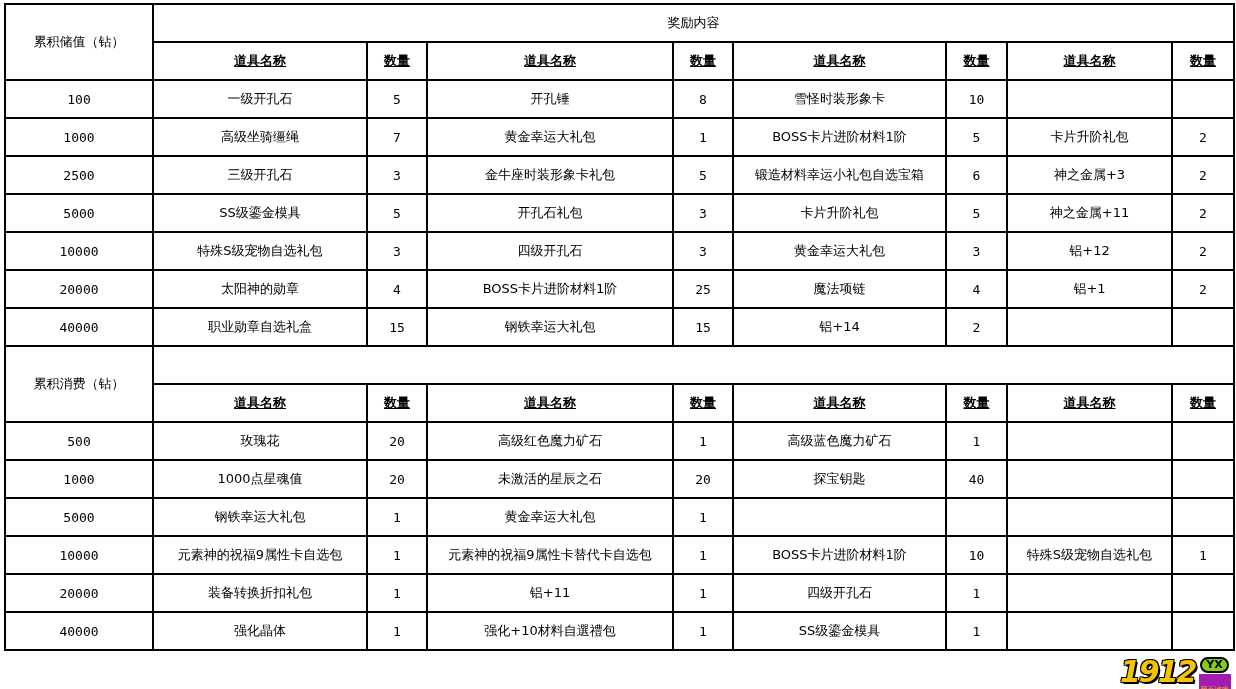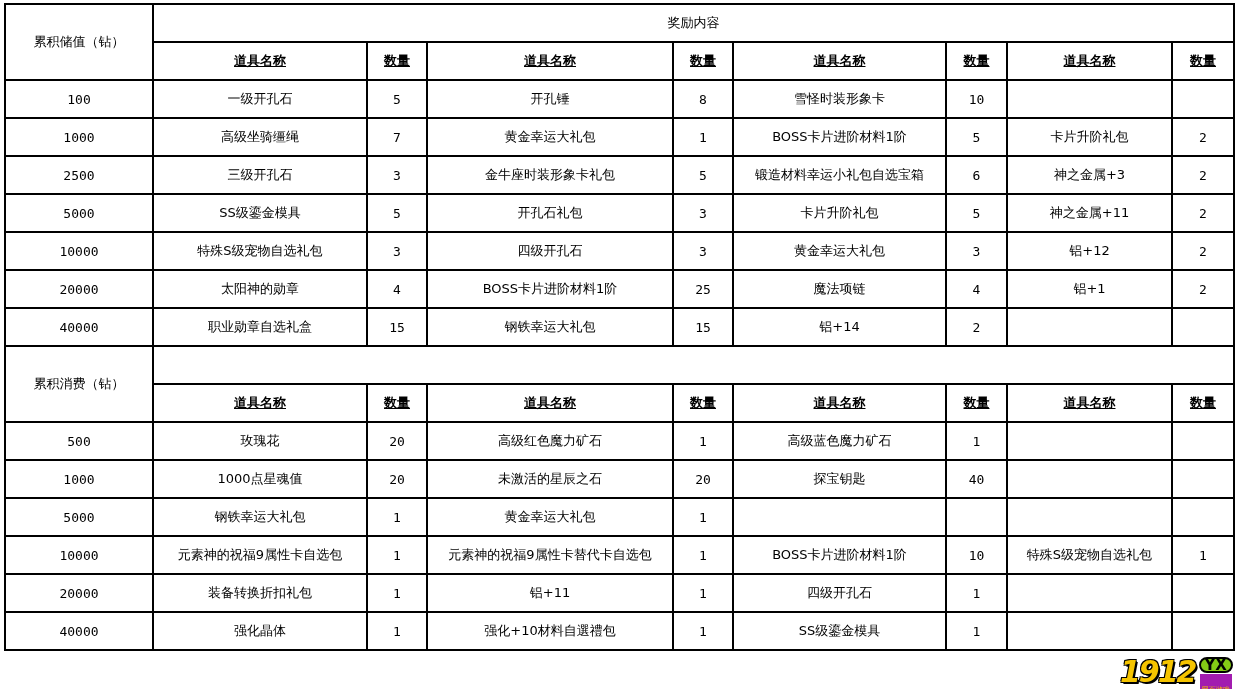--- a/index.html
+++ b/index.html
@@ -71,21 +71,21 @@
     .wm-badge {
       margin-left: 3px;
       display: flex;
       flex-direction: column;
       align-items: center;
     }
     .wm-yx {
       background: #84cc16;
       border: 2px solid #000;
       border-radius: 10px;
-      font-size: 15px;
+      font-size: 11px;
       font-weight: bold;
       padding: 0 4px;
       line-height: 12px;
       color: #000;
     }
     .wm-sub {
       margin-top: 1px;
       background: #a21caf;
       color: #f5c400;
       font-size: 7px;

